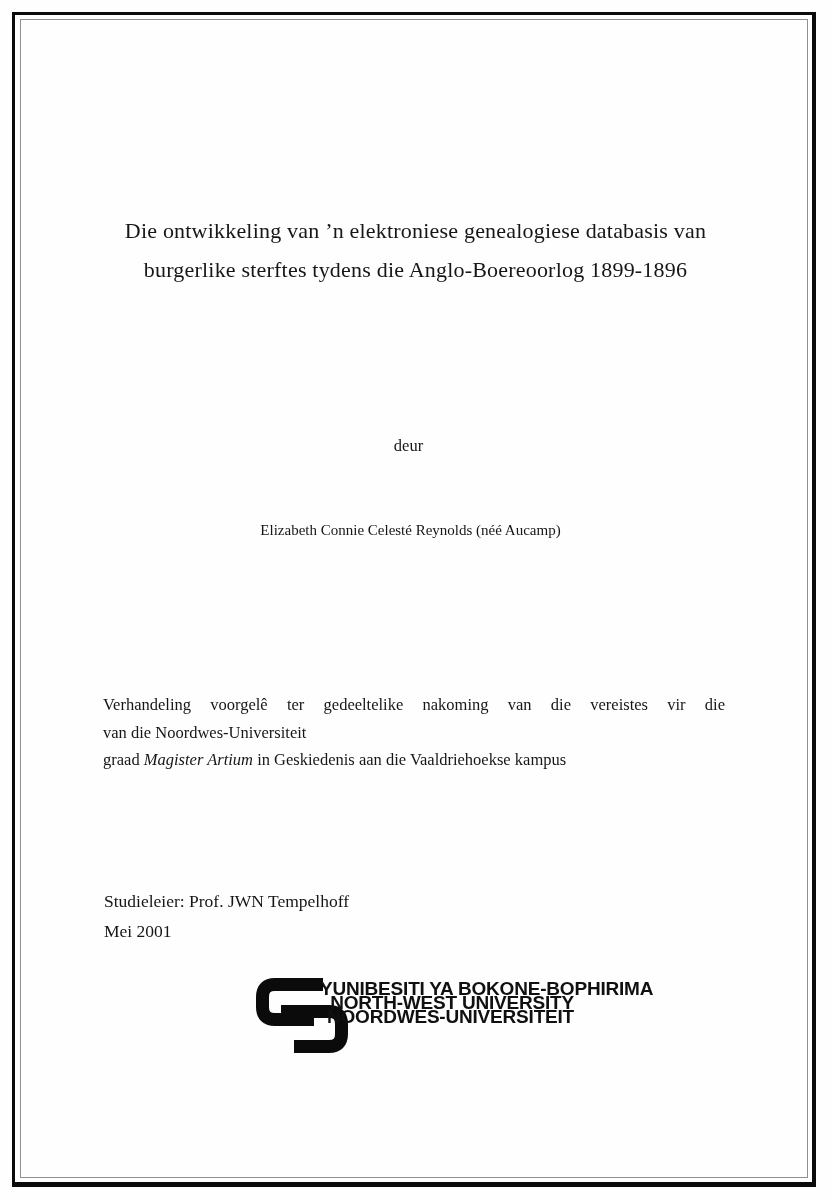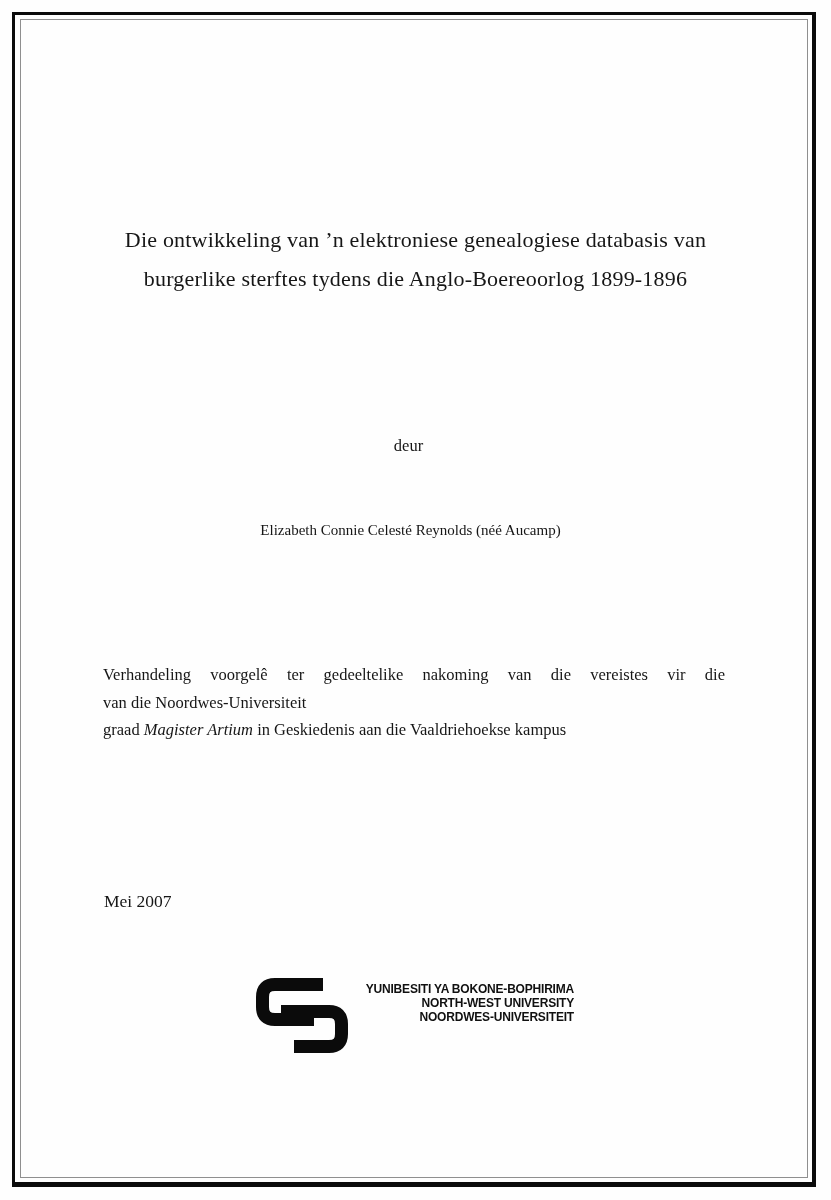--- a/index.html
+++ b/index.html
@@ -18,55 +18,55 @@
     border-style:solid;border-color:#0b0b0b;
     border-top-width:3px;border-left-width:3px;
     border-right-width:4px;border-bottom-width:5px;
   }
   .frame-inner{
     position:absolute;
     left:20px;top:19px;right:23px;bottom:22px;
     border:1px solid #8f8f8f;
   }
   .title{
-    position:absolute;left:0;right:0;top:220px;
+    position:absolute;left:0;right:0;top:211px;
     text-align:center;
     font-size:22px;line-height:39px;
     letter-spacing:0.2px;
   }
   .byline{
     position:absolute;left:0;right:14px;top:436px;
     text-align:center;
     font-size:16.5px;
   }
   .author{
     position:absolute;left:0;right:10px;top:522px;
     text-align:center;
     font-size:15px;
   }
   .submission{
     position:absolute;left:103px;top:661px;width:622px;
     font-size:16.5px;line-height:27.5px;
   }
-  .just{text-align:justify;text-align-last:justify;}
+  .just{text-align:justify;text-align-last:justify;margin-top:30px;}
   .it{font-style:italic;}
   .supervisor{
     position:absolute;left:104px;top:886px;
     font-size:17.5px;line-height:30px;
   }
   .logo{
     position:absolute;left:256px;top:976px;width:330px;height:80px;
   }
   .logo-mark{position:absolute;left:0;top:2px;}
   .logo-text{
     position:absolute;left:64px;top:6px;width:254px;
     text-align:right;
     font-family:"Liberation Sans", sans-serif;
     font-weight:600;
-    font-size:12px;line-height:14px;
+    font-size:19px;line-height:14px;
     letter-spacing:-0.2px;
     color:#101010;
     white-space:nowrap;
   }
 </style>
 </head>
 <body>
 
 <div class="page">
 
@@ -82,21 +82,22 @@
 
   <div class="author">Elizabeth Connie Celesté Reynolds (néé Aucamp)</div>
 
   <div class="submission">
     <div class="just">Verhandeling voorgelê ter gedeeltelike nakoming van die vereistes vir die</div>
     <div>van die Noordwes-Universiteit</div>
     <div><span>graad </span><span class="it">Magister Artium</span><span> in Geskiedenis aan die Vaaldriehoekse kampus</span></div>
   </div>
 
   <div class="supervisor">
-    <div>Mei 2007</div>
+    <div>Studieleier: Prof. JWN Tempelhoff</div>
+    <div>Mei 2001</div>
   </div>
 
   <div class="logo">
     <svg class="logo-mark" width="92" height="75" viewBox="0 0 92 75" aria-hidden="true">
       <path d="M 67 6.5 H 19 Q 6.5 6.5 6.5 19 V 29 Q 6.5 41.5 19 41.5 H 58" fill="none" stroke="#0b0b0b" stroke-width="13" stroke-linecap="butt"></path>
       <path d="M 25 33.5 H 73 Q 85.5 33.5 85.5 46 V 56 Q 85.5 68.5 73 68.5 H 38" fill="none" stroke="#0b0b0b" stroke-width="13" stroke-linecap="butt"></path>
     </svg>
     <div class="logo-text">
       <div>YUNIBESITI YA BOKONE-BOPHIRIMA</div>
       <div>NORTH-WEST UNIVERSITY</div>

